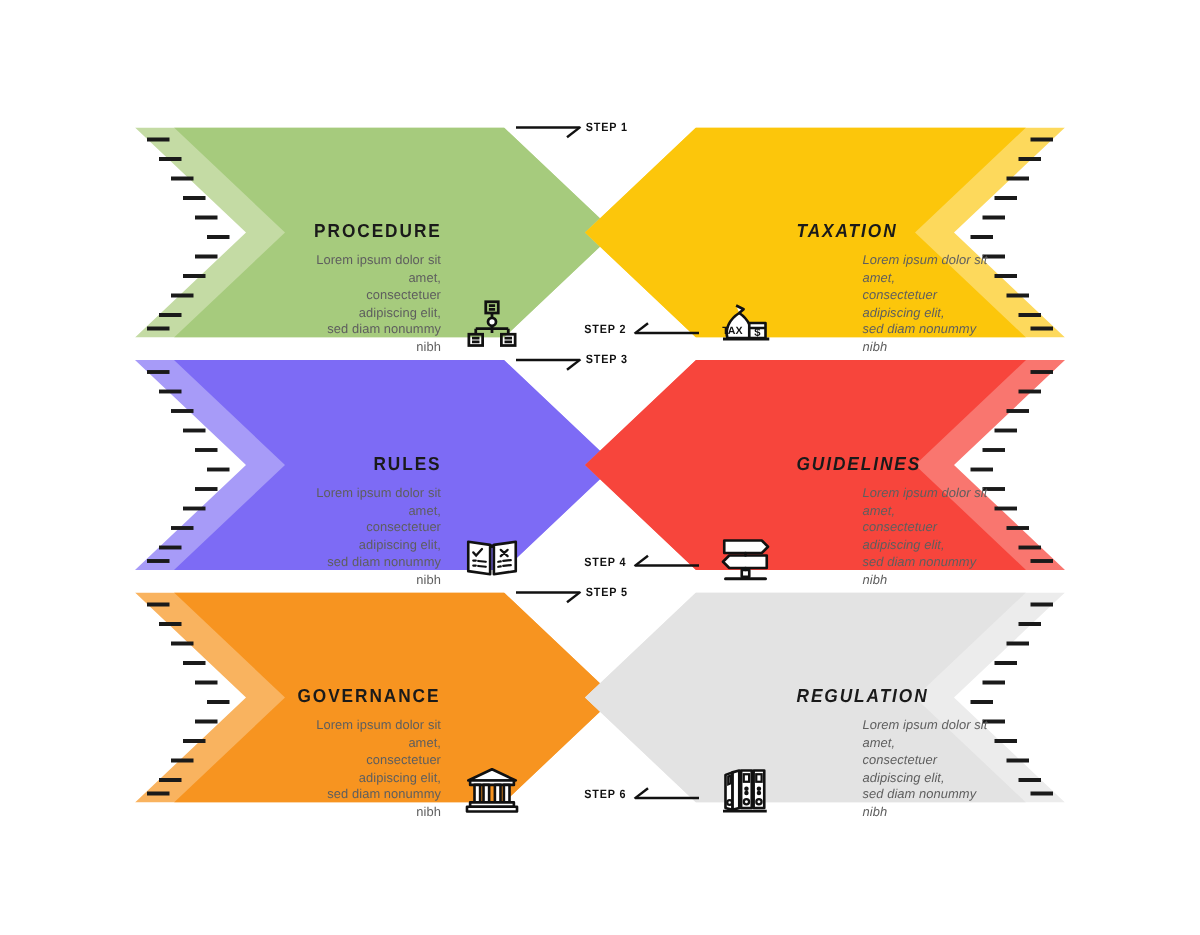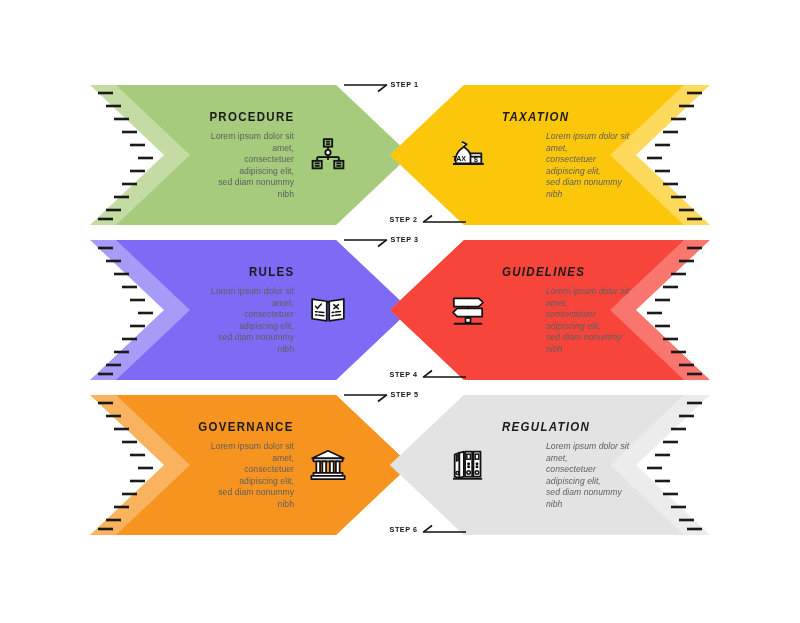--- a/index.html
+++ b/index.html
@@ -20,22 +20,22 @@
 
   
   .shape{position:absolute;top:0;height:140px;}
   .shape svg{display:block;width:100%;height:100%;}
 
   .shape-left{left:90px;width:320px;}
   .shape-right{left:390px;width:320px;}
 
   
   .content{
-    position:absolute;top:0;height:140px;
-    display:flex;align-items:center;
+    position:absolute;top:12px;height:140px;
+    display:flex;align-items:flex-end;
     box-sizing:border-box;
   }
   .content-left{
     left:90px;width:310px;
     flex-direction:row;
     justify-content:flex-end;
     padding-right:52px;
   }
   .content-right{
     left:400px;width:310px;
@@ -65,21 +65,21 @@
     font-family:"Liberation Sans", sans-serif;
     font-size:8.6px;
     line-height:11.5px;
     color:#5e5e5e;
     max-width:132px;
     letter-spacing:0.05px;
   }
   .desc span{display:block;padding-left:44px;}
 
   .icon{
-    width:40px;height:40px;flex:0 0 40px;
+    width:40px;height:40px;flex:0 0 40px;margin-left:29px;
   }
   .content-left .icon{margin-left:14px;}
   .content-right .icon{margin-right:14px;}
   .icon svg{display:block;width:40px;height:40px;}
 
   
   .step{position:absolute;height:16px;}
   .step svg{display:block;overflow:visible;}
   .step-label{
     position:absolute;

